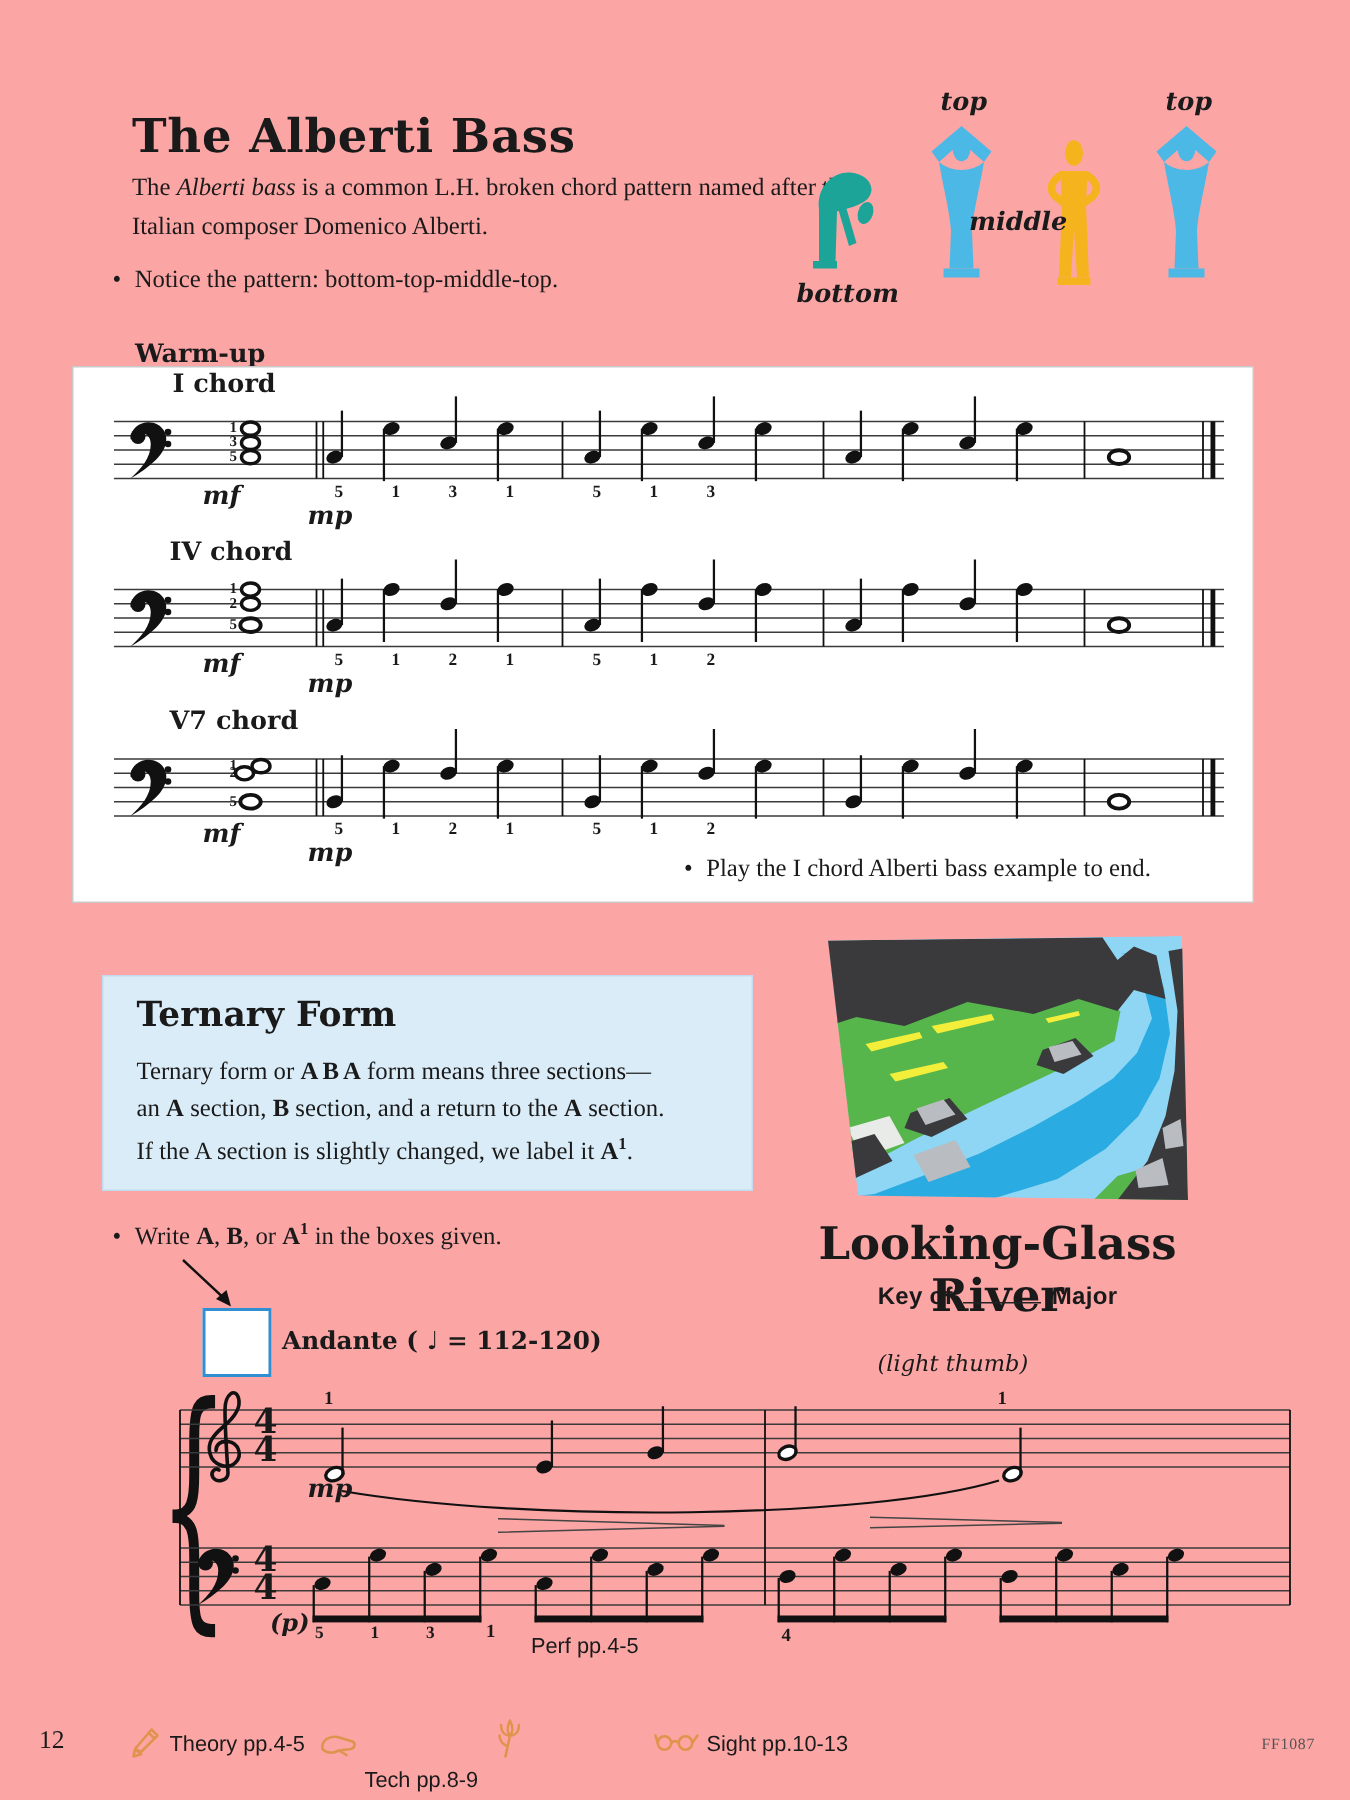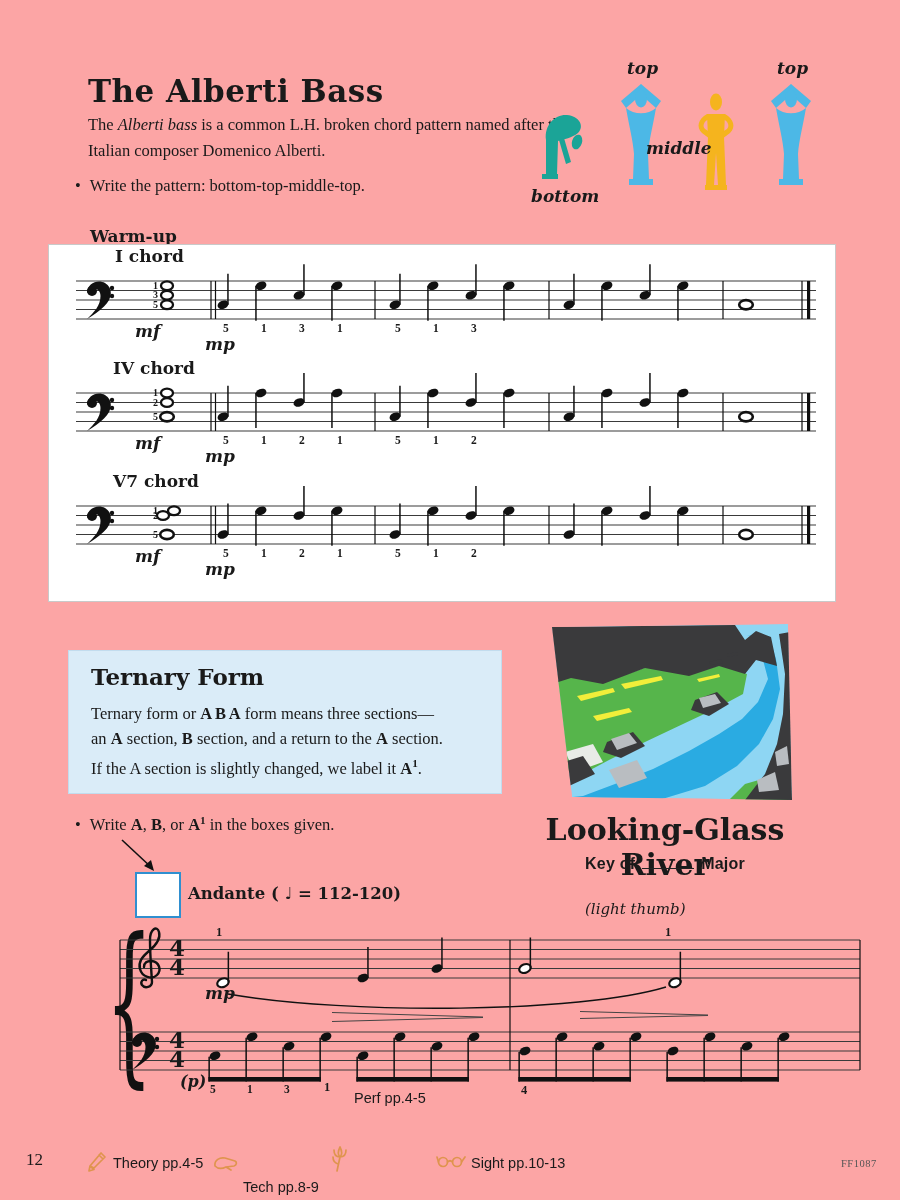--- a/index.html
+++ b/index.html
@@ -75,21 +75,21 @@
         <path d="M2,12 C2,2 13,-2 20,2 C28,6.5 28,17 19,25.5 C14,30.5 8,34.5 2,38 C9,31.5 15.5,24.5 15.5,15 C15.5,8 9,6 5,9.5 Z"></path>
         <circle cx="27" cy="7" r="2.2"></circle>
           <circle cx="27" cy="15" r="2.2"></circle>
       </g>
     </defs>
   </svg>
 
   <h1 class="abs page-title" style="left:88px;top:52px">The Alberti Bass</h1>
   <p class="abs intro" style="left:88px;top:112px;margin:0"><span>The </span><span class="seg-i">Alberti bass</span><span> is a common L.H. broken chord pattern named after the Italian composer Domenico Alberti.</span></p>
   <div class="abs bullet-line" style="left:75px;top:176px">
-    <span class="bullet-char">•</span><span><span>Write the pattern: bottom-top-middle-top.</span></span>
+    <span class="bullet-char">•</span><span><span>Notice the pattern: bottom-top-middle-top.</span></span>
   </div>
 
   <svg class="abs" style="left:540px;top:108px" width="48" height="84" viewBox="0 0 48 84">
     <path class="fill-teal" d="M6,32 C4,16 16,6 27,7 C39,8 45,18 38,25 C32,30 24,31 18,33 L17,66 L6,66 Z"></path>
     <ellipse class="fill-teal" cx="37" cy="34" rx="5" ry="7.5" transform="rotate(18 37 34)"></ellipse>
     <path class="fill-teal" d="M24,30 L31,54 L26,56 L19,32 Z"></path>
     <rect class="fill-teal" x="2" y="66" width="16" height="5"></rect>
   </svg>
   <svg class="abs" style="left:612px;top:82px" width="58" height="108" viewBox="0 0 58 108">
     <path class="fill-blue" d="M29,2 L9,19 L14,26 L31,11 Z"></path>
@@ -190,20 +190,23 @@
         <path d="M304,20V58M478,20V58M652,20V58M731,20V58" class="bar"></path>
         <use href="#wn" x="675" y="48.5"></use>
         <rect x="736" y="20" width="3.2" height="38" fill="#111"></rect>
       </svg>
     <span class="dyn" style="left:86px;top:76px">mf</span>
     <span class="dyn" style="left:156px;top:89px">mp</span>
     <span class="dyn" style="left:86px;top:188px">mf</span>
     <span class="dyn" style="left:156px;top:201px">mp</span>
     <span class="dyn" style="left:86px;top:301px">mf</span>
     <span class="dyn" style="left:156px;top:314px">mp</span>
+    <div class="note-bullet" style="left:407px;top:324px">
+      <span class="bullet-char">•</span><span>Play the I chord Alberti bass example to end.</span>
+    </div>
   <span class="mnum" style="left: 174px; top: 77px;">5</span>
       <span class="mnum" style="left: 212px; top: 77px;">1</span>
       <span class="mnum" style="left: 250px; top: 77px;">3</span>
       <span class="mnum" style="left: 288px; top: 77px;">1</span>
       <span class="mnum" style="left: 346px; top: 77px;">5</span>
       <span class="mnum" style="left: 384px; top: 77px;">1</span>
       <span class="mnum" style="left: 422px; top: 77px;">3</span>
       <span class="mnum-s" style="left: 104px; top: 34.75px;">1</span>
       <span class="mnum-s" style="left: 104px; top: 44.25px;">3</span>
       <span class="mnum-s" style="left: 104px; top: 53.75px;">5</span>

